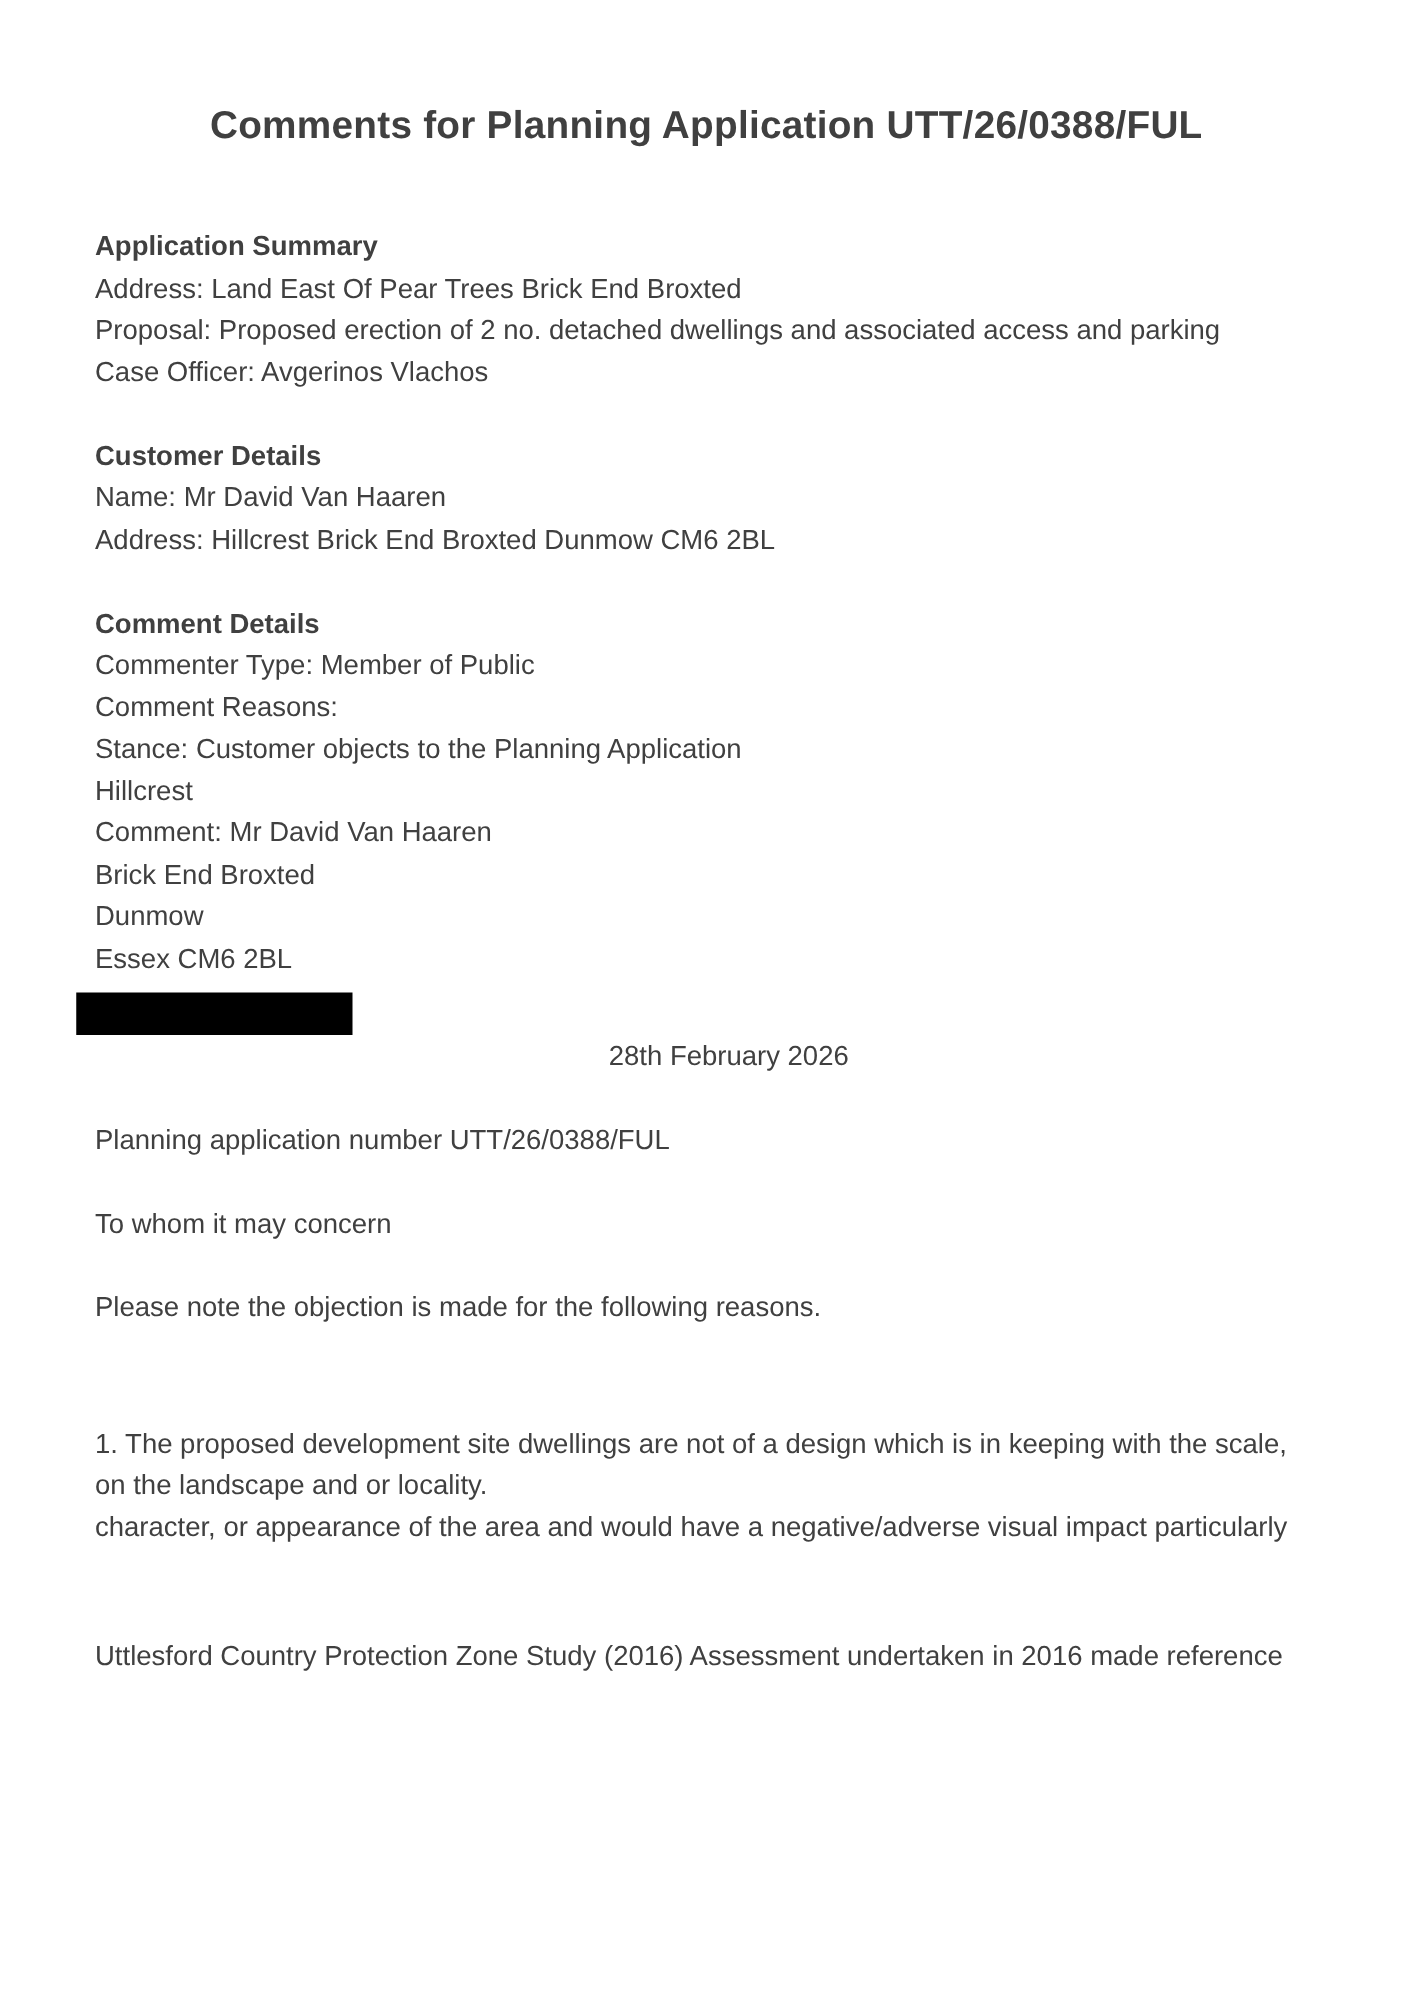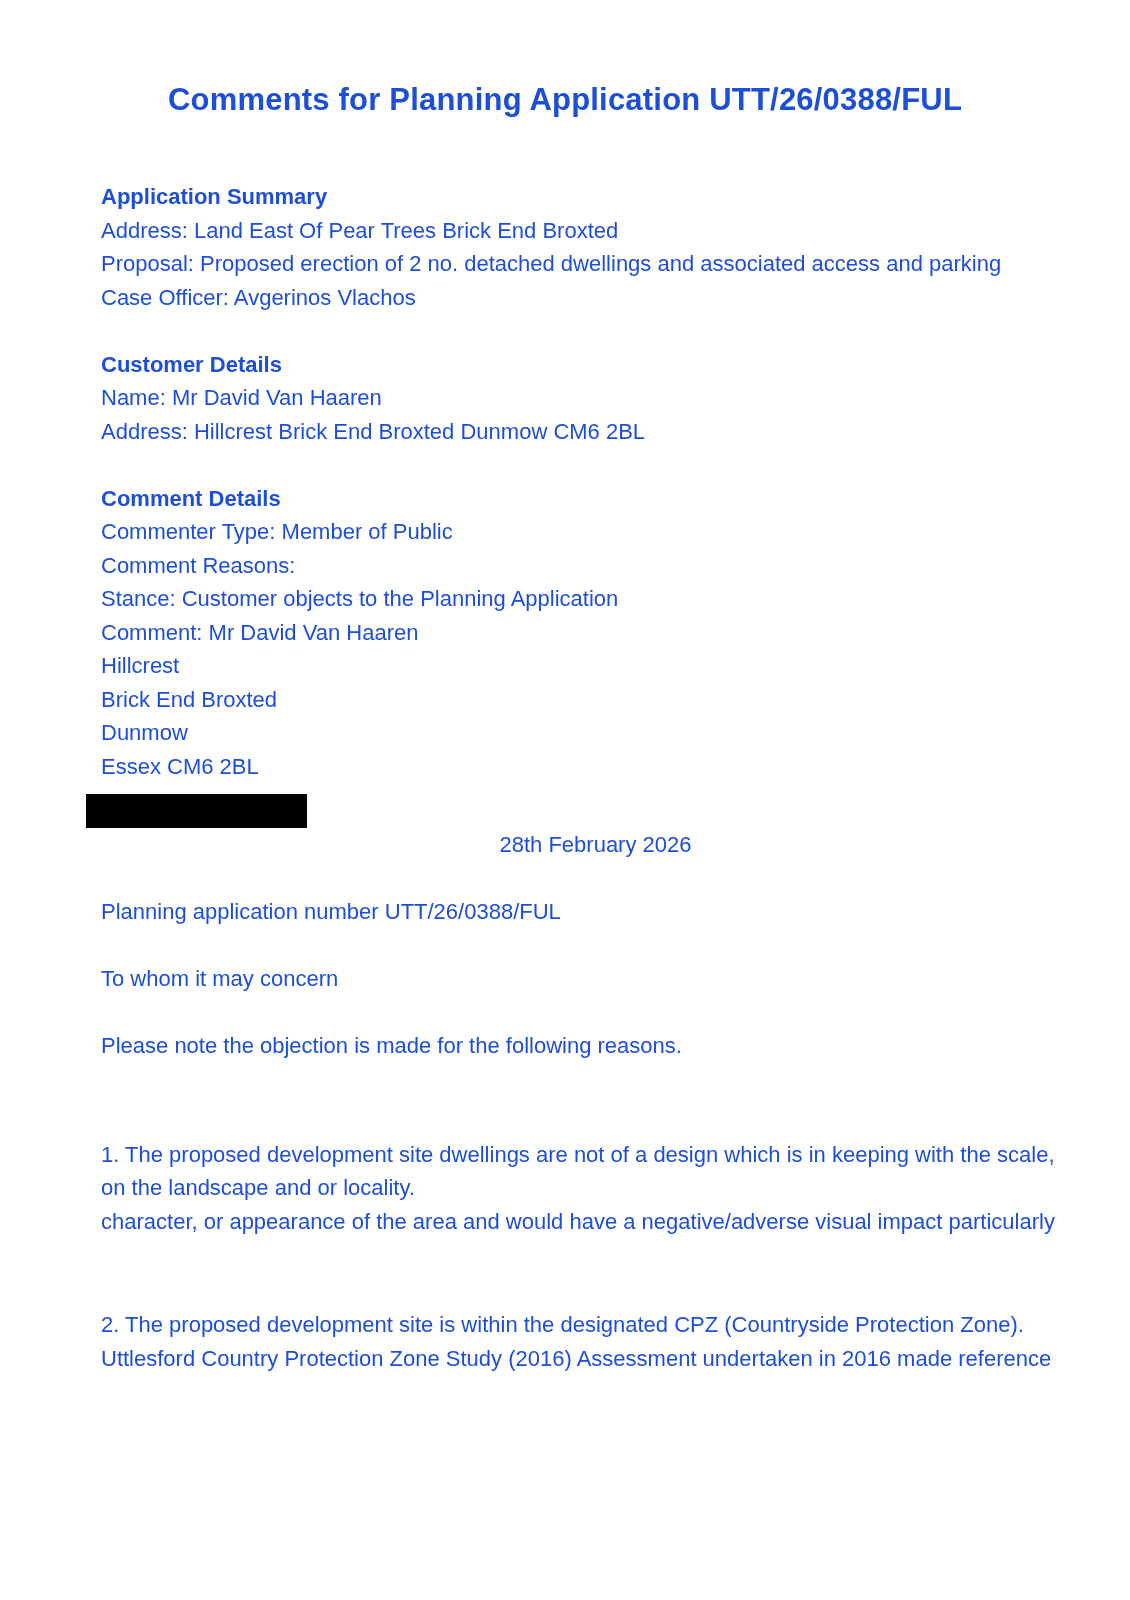--- a/index.html
+++ b/index.html
@@ -6,37 +6,37 @@
     margin: 0;
     padding: 0;
     background: #ffffff;
   }
   .page {
     position: relative;
     width: 1130px;
     height: 1600px;
     box-sizing: border-box;
     background: #ffffff;
-    color: #1d4ed8;
+    color: #404040;
     font-family: "Liberation Sans", "DejaVu Sans", sans-serif;
     font-size: 22px;
     line-height: 33.5px;
     padding-top: 81px;
     overflow: hidden;
   }
   .doc-title {
     margin: 0;
     font-size: 31px;
     line-height: 38px;
     font-weight: bold;
     text-align: center;
     letter-spacing: 0.2px;
   }
   .content {
-    padding-left: 101px;
+    padding-left: 76px;
     padding-right: 40px;
   }
   .section {
     margin: 0;
   }
   .section.first {
     margin-top: 61px;
   }
   .section + .section {
     margin-top: 33.5px;
@@ -87,22 +87,22 @@
       <div class="heading">Customer Details</div>
       <div class="line">Name: Mr David Van Haaren</div>
       <div class="line">Address: Hillcrest Brick End Broxted Dunmow CM6 2BL</div>
     </section>
 
     <section class="section">
       <div class="heading">Comment Details</div>
       <div class="line">Commenter Type: Member of Public</div>
       <div class="line">Comment Reasons:</div>
       <div class="line">Stance: Customer objects to the Planning Application</div>
+      <div class="line">Hillcrest</div>
       <div class="line">Comment: Mr David Van Haaren</div>
-      <div class="line">Hillcrest</div>
       <div class="line">Brick End Broxted</div>
       <div class="line">Dunmow</div>
       <div class="line">Essex CM6 2BL</div>
     </section>
 
     <div class="redaction"></div>
 
     <div class="line date-line">28th February 2026</div>
 
     <div class="para">
@@ -118,18 +118,17 @@
       <div class="line">Please note the objection is made for the following reasons.</div>
     </div>
 
     <div class="para gap-xl-1">
       <div class="line">1. The proposed development site dwellings are not of a design which is in keeping with the scale,</div>
       <div class="line">on the landscape and or locality.</div>
       <div class="line">character, or appearance of the area and would have a negative/adverse visual impact particularly</div>
     </div>
 
     <div class="para gap-xl-2">
-      <div class="line">2. The proposed development site is within the designated CPZ (Countryside Protection Zone).</div>
       <div class="line">Uttlesford Country Protection Zone Study (2016) Assessment undertaken in 2016 made reference</div>
     </div>
 
   </div>
 </div>
 
 </body></html>

